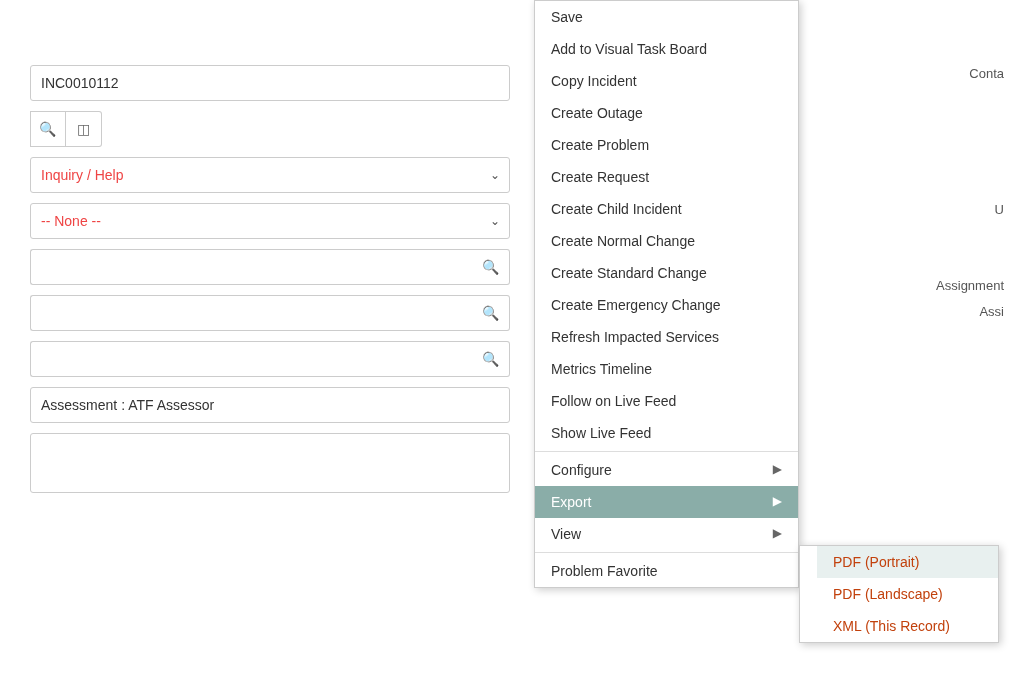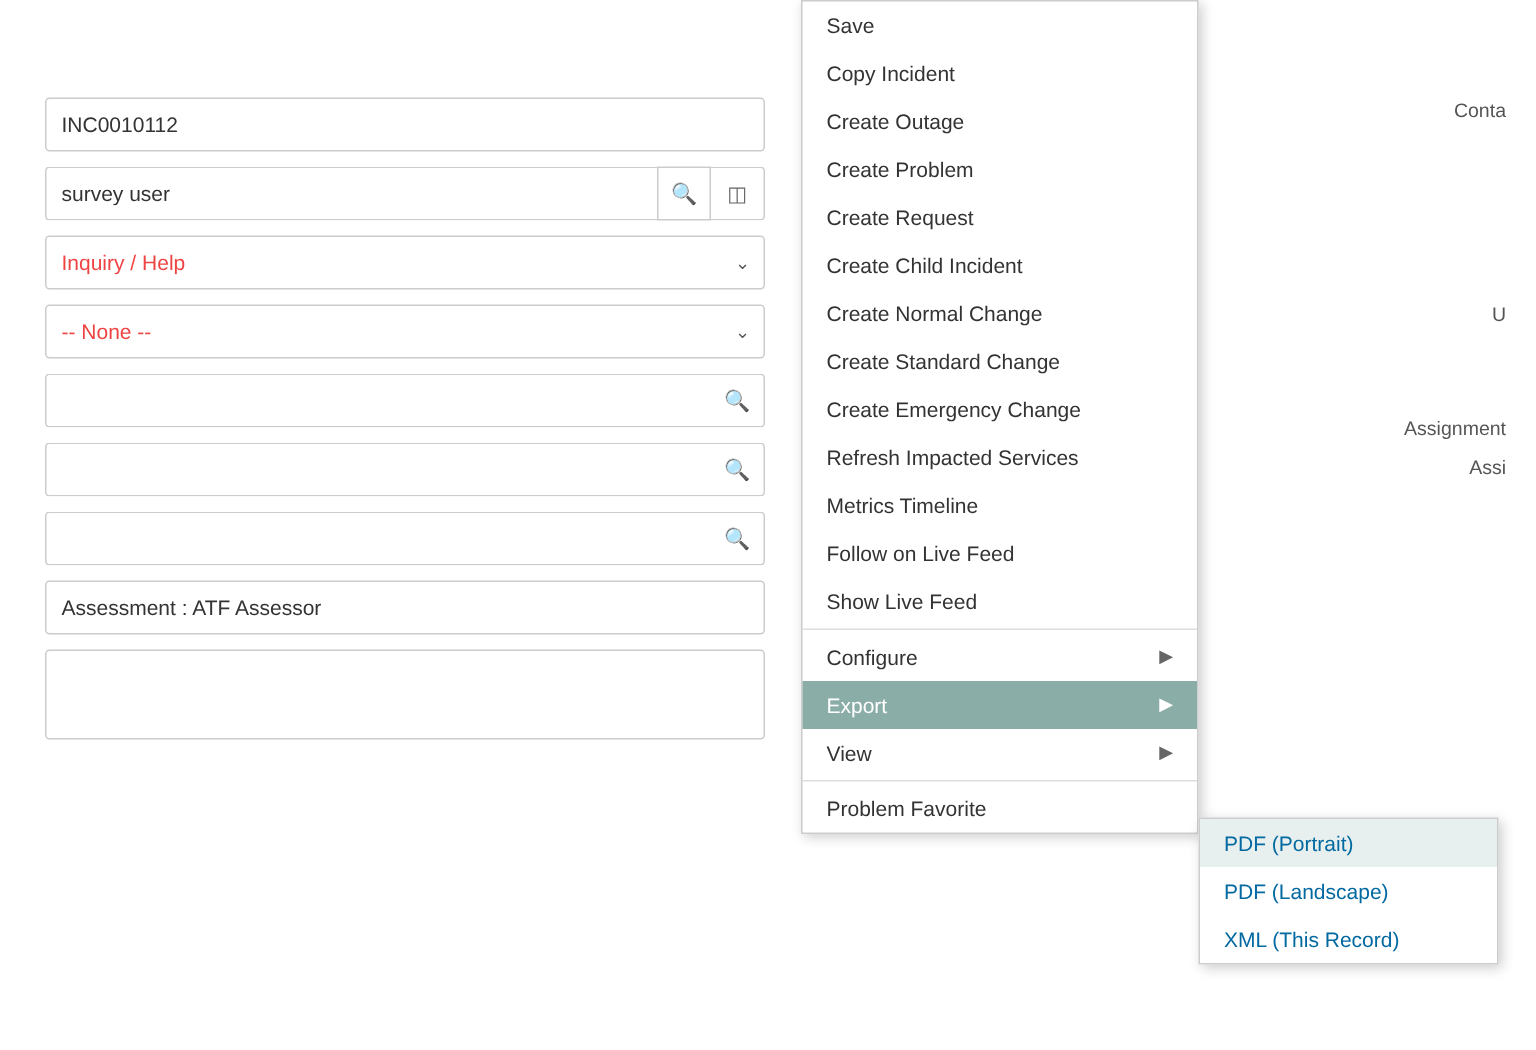--- a/index.html
+++ b/index.html
@@ -241,22 +241,23 @@
       background: #fff;
       border: 1px solid #ccc;
       box-shadow: 2px 2px 8px rgba(0,0,0,0.2);
       z-index: 101;
     }
 
     .submenu-item {
       padding: 8px 16px;
       cursor: pointer;
       font-size: 14px;
-      color: #0369a1;
+      color: #c2410c;
       white-space: nowrap;
+      margin-left: 17px;
     }
 
     .submenu-item.active {
       background: #e8f0ef;
       font-weight: 500;
     }
   </style>
 </head>
 <body>
 
@@ -267,21 +268,20 @@
   <div class="form-area">
 
     <div class="form-field">
       <div class="form-input-container">
         <input type="text" class="form-input" readonly="" value="INC0010112" style="">
       </div>
     </div>
 
     <div class="form-field">
       <div class="form-input-with-icon">
-        <input type="text" value="survey user" style="">
         <button class="icon-btn">🔍</button>
         <button class="icon-btn qr">◫</button>
       </div>
     </div>
 
     <div class="form-field">
       <div class="form-select-wrap">
         <select class="form-select">
           <option>Inquiry / Help</option>
         </select>
@@ -344,20 +344,23 @@
     </div>
   </div>
 
 </div>
 
 <div class="context-menu" id="context-menu">
 <div class="context-menu-item">
       <span>Save</span>
     </div>
     <div class="context-menu-item">
+      <span>Add to Visual Task Board</span>
+    </div>
+    <div class="context-menu-item">
       <span>Copy Incident</span>
     </div>
     <div class="context-menu-item">
       <span>Create Outage</span>
     </div>
     <div class="context-menu-item">
       <span>Create Problem</span>
     </div>
     <div class="context-menu-item">
       <span>Create Request</span>

